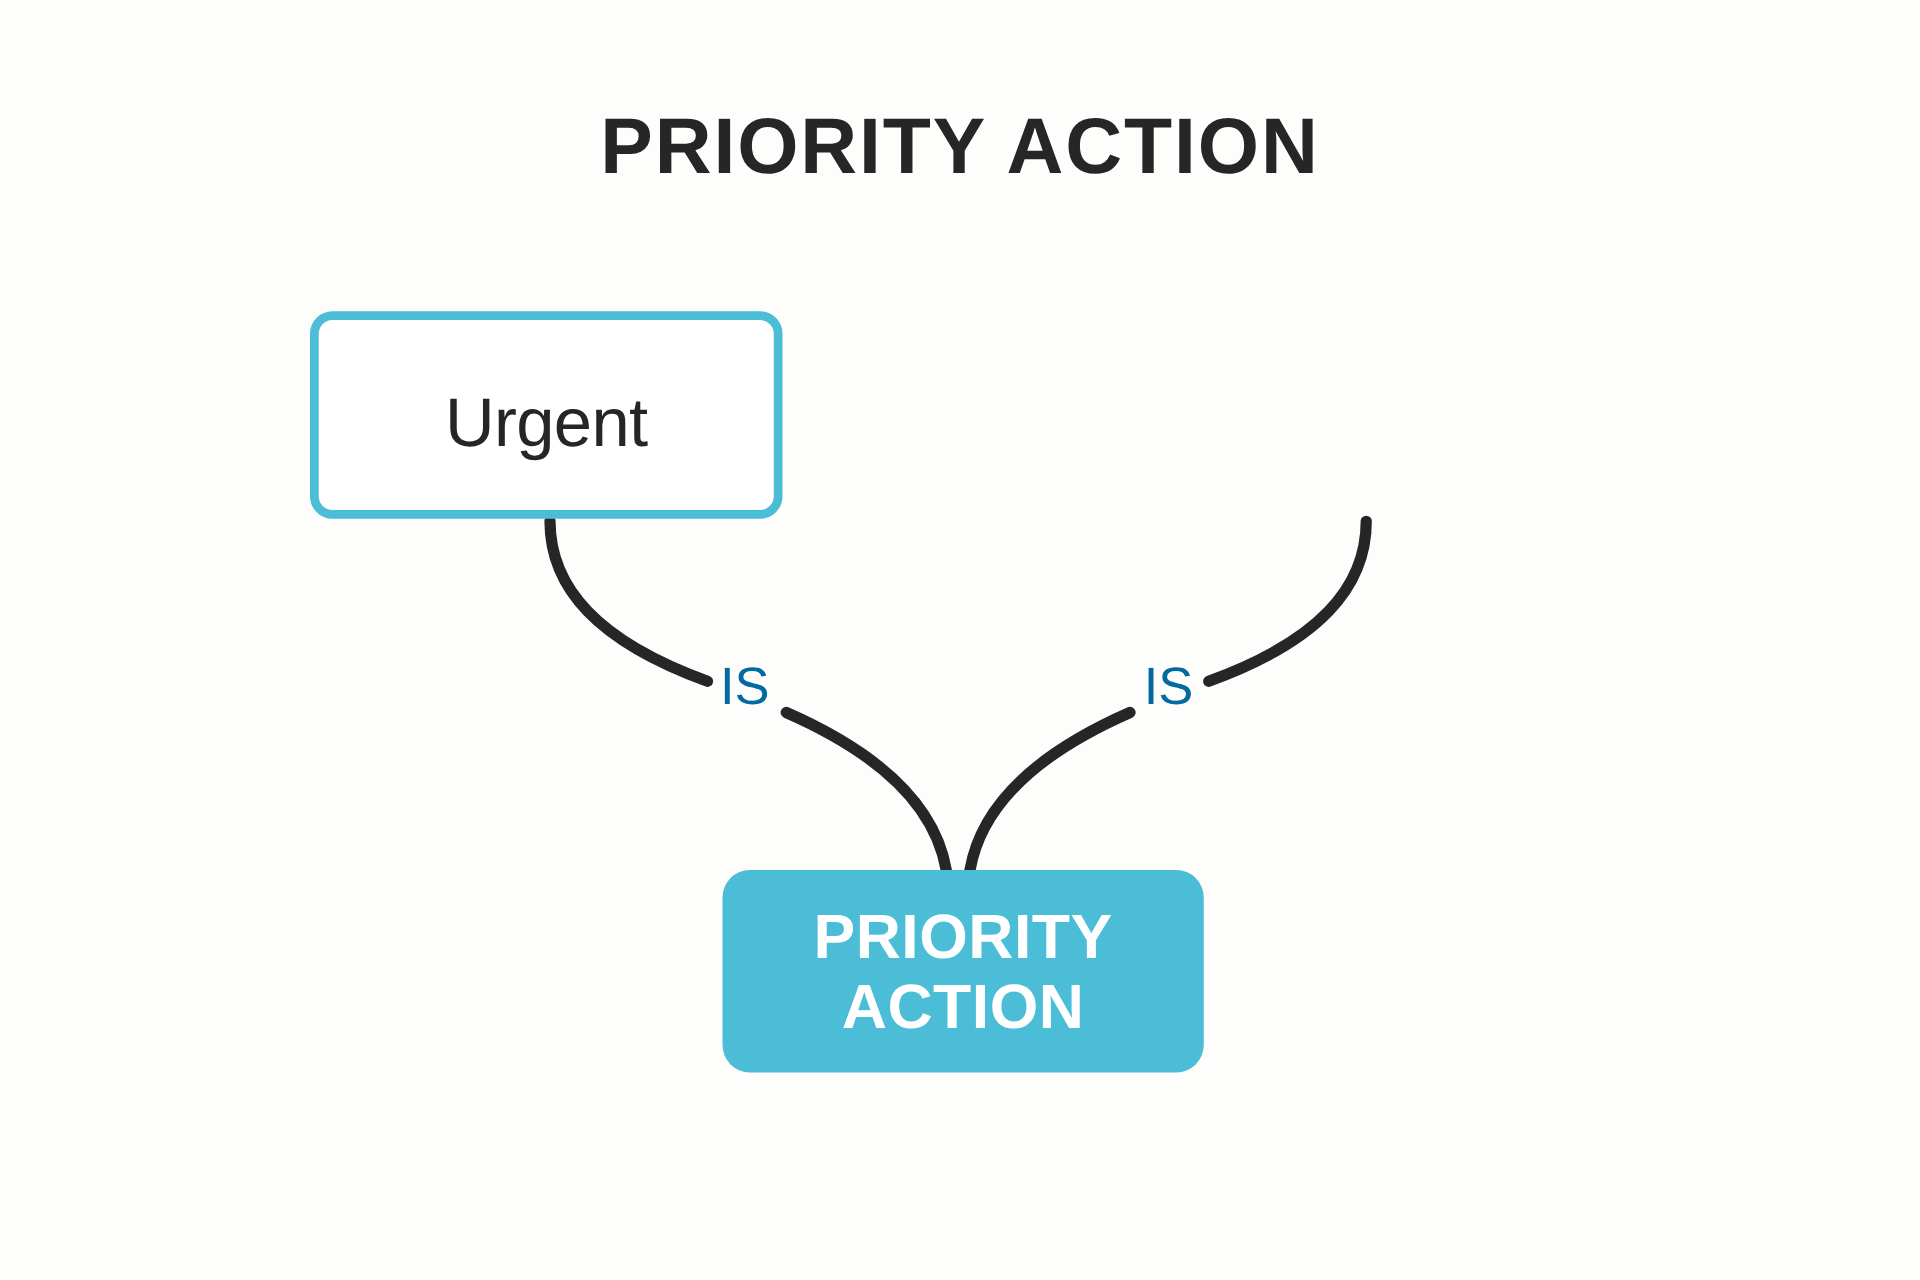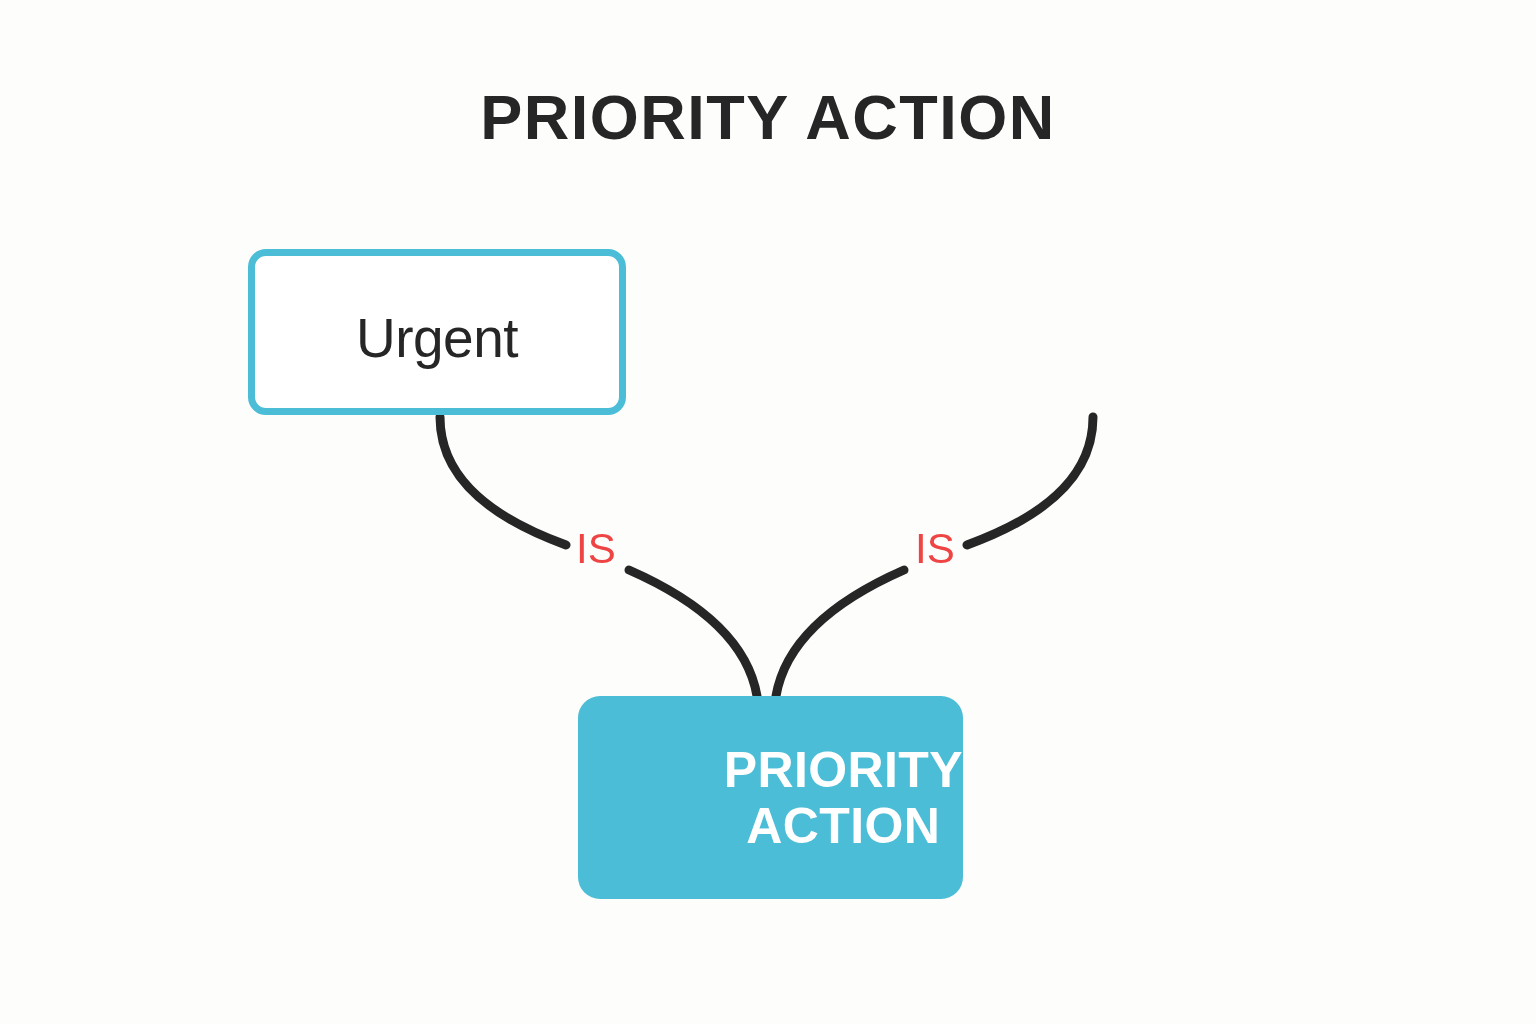--- a/index.html
+++ b/index.html
@@ -101,31 +101,30 @@
   #node-important {
     left: 911px;
     top: 249px;
     width: 380px;
     height: 166px;
   }
   #node-priority-action {
     left: 578px;
     top: 696px;
     width: 385px;
-    height: 203px;
-    justify-content: flex-end;
+    height: 162px;
   }
 
   
   .edge-label {
     position: absolute;
     font-family: "Liberation Sans", sans-serif;
     font-size: 42px;
     font-weight: 400;
-    color: #ef4444;
+    color: #0369a1;
     line-height: 1;
     letter-spacing: 0px;
     white-space: nowrap;
   }
   #edge-label-left {
     left: 576px;
     top: 528px;
   }
   #edge-label-right {
     left: 915px;

